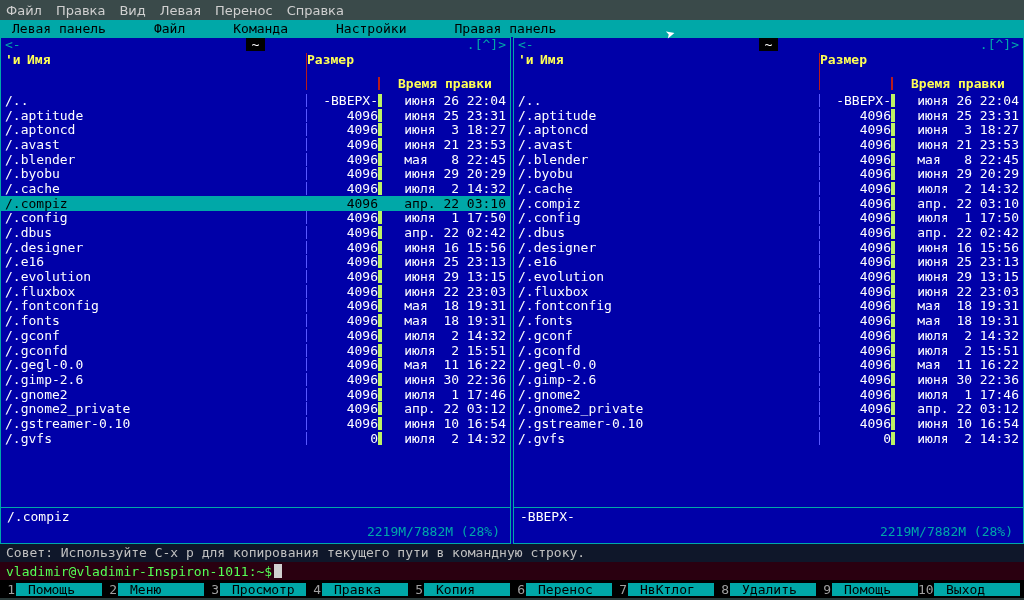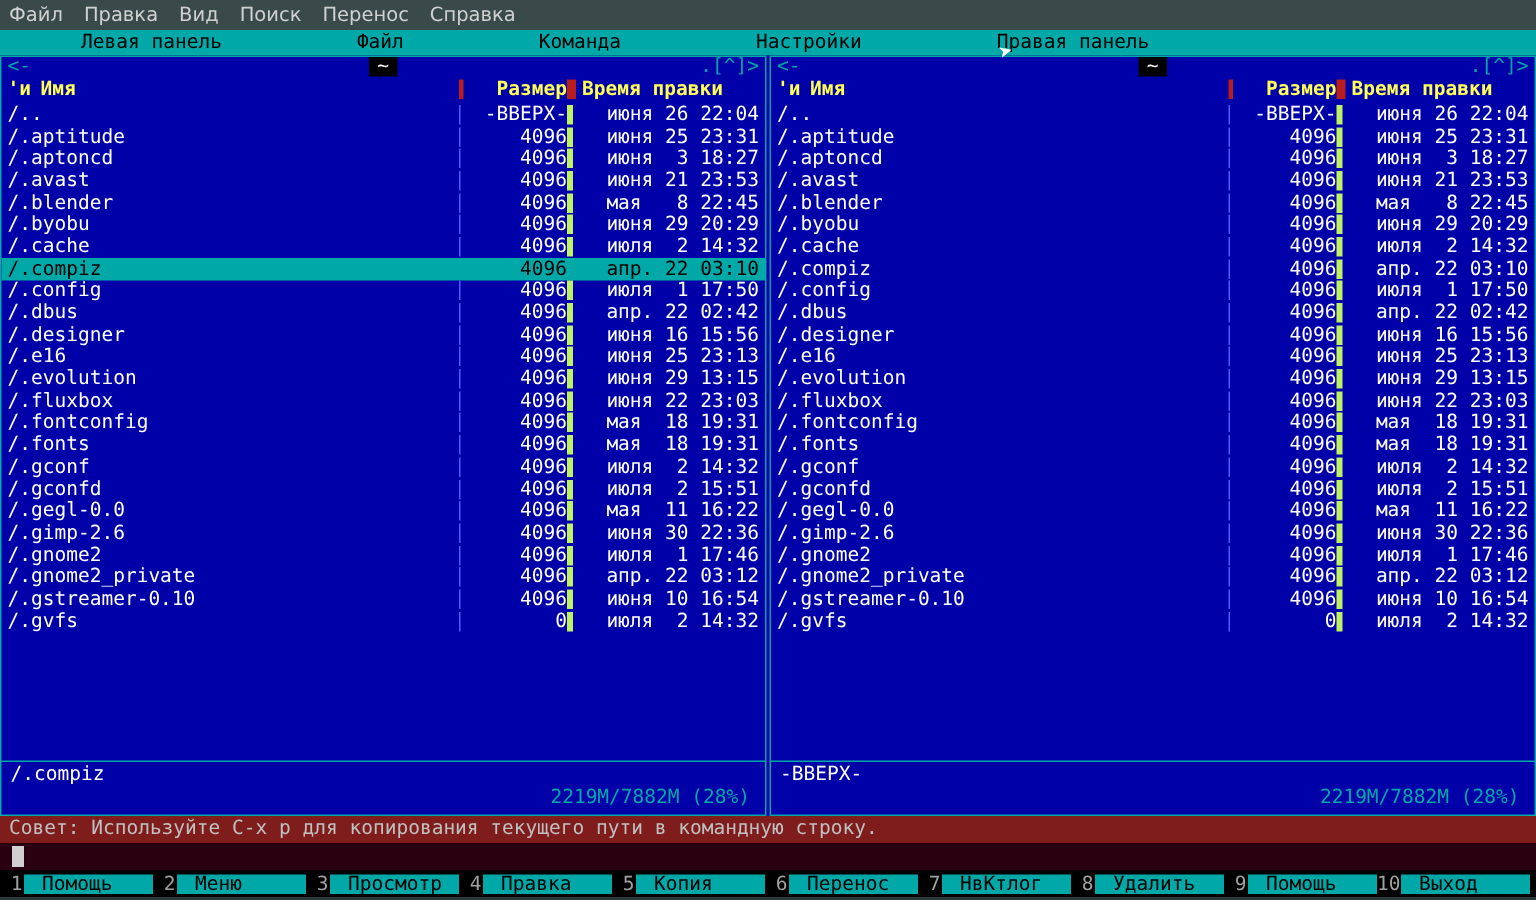--- a/index.html
+++ b/index.html
@@ -3,71 +3,71 @@
 <meta charset="utf-8">
 <style>
   * { margin: 0; padding: 0; box-sizing: border-box; }
   html, body { width: 1024px; height: 600px; overflow: hidden; background: #2a3a3a; }
   body { font-family: "DejaVu Sans Mono", "Liberation Mono", monospace; font-size: 13px; line-height: 1; }
 
   .titlebar { height: 20px; background: #3a4a4a; color: #d0d0d0; display: flex; align-items: center; padding: 0 6px; gap: 14px; font-family: "DejaVu Sans", sans-serif; font-size: 13px; }
   .titlebar span { cursor: default; }
 
   .mc-menu { height: 17px; background: #00a8a8; color: #000; display: flex; align-items: center; padding: 0 8px; gap: 40px; }
-  .mc-menu span { padding: 0 4px; margin-left: 42px; }
+  .mc-menu span { padding: 0 4px; }
 
   .panels { display: flex; height: 507px; background: #0000a8; }
   .panel { flex: 1; border: 1px solid #00a8a8; position: relative; display: flex; flex-direction: column; }
   .panel + .panel { margin-left: 2px; }
 
   .panel-top { display:flex; justify-content:center; position:relative; }
   .panel-top .arrow { color:#00a8a8; position:absolute; top:0; }
   .panel-top .arrow.l { left:4px; }
   .panel-top .arrow.r { right:4px; }
   .panel-top .path { background:#000; color:#fff; padding:0 6px; }
 
   .hdr { display:flex; color:#ffff55; font-weight:bold; border-bottom:1px solid transparent; padding: 2px 4px; }
   .col-mark { width: 22px; }
   .col-name { flex:1; }
-  .col-size { width:72px; text-align:right; border-left:3px solid #b91c1c; padding-left:0;}
-  .col-time { width:128px; border-left:6px solid #b91c1c; padding-left:4px;}
+  .col-size { width:72px; text-align:left; border-left:1px solid #b91c1c; padding-left:0;}
+  .col-time { width:128px; text-align:center; border-left:2px solid #b91c1c; padding-left:4px;margin-top:24px;}
 
   .rows { flex:1; overflow:hidden; }
   .row { display:flex; color:#fff; padding: 0 4px; height:14.7px; align-items:center;}
   .row .c-name { flex:1; white-space:pre; }
   .row .c-size { width:72px; text-align:right; border-left:1px solid #5858ff; padding-left:4px;}
   .row .c-time { width:128px; text-align:right; border-left:4px solid #bef264; padding-left:4px; white-space:pre;}
   .row.sel { background:#00a8a8; color:#000; }
   .row.sel .c-size, .row.sel .c-time { border-left:1px solid #00a8a8;}
 
   .mini { border-top:1px solid #00a8a8; color:#fff; padding:2px 6px; height:18px;}
   .status { color:#00a8a8; text-align:right; padding:0 6px 18px; height:15px; position:relative;}
   .status span.txt { background:#0000a8; padding:0 4px; }
 
-  .hint { background:#7f1d1d; color:#c0c0c0; height:18px; padding:2px 6px; }
+  .hint { background:#0f172a; color:#c0c0c0; height:18px; padding:2px 6px; }
   .prompt-line { background:#2a0010; height:18px; display:flex; align-items:center; padding:0 6px;}
   .prompt-line .prm { color:#55ff55; }
   .prompt-line .cur { display:inline-block; width:8px; height:14px; background:#d0d0d0; margin-left:2px;}
   .fkeys { height:18px; background:#000; display:flex; }
   .fk { display:flex; align-items:center; }
   .fk .num { color:#a0a0a0; background:#000; width:16px; text-align:right; padding-right:1px;}
   .fk .lab { background:#00a8a8; color:#000; width:86px; padding-left:12px;}
 
   .cursor-ptr { position:absolute; left:666px; top:27px; color:#fff; font-size:16px; pointer-events:none; z-index:99; transform: rotate(-15deg);}
 </style>
 </head>
 <body>
 
 <div class="cursor-ptr">➤</div>
 
 <div class="titlebar" id="titlebar">
     <span>Файл</span>
     <span>Правка</span>
     <span>Вид</span>
-    <span>Поиск</span>
+    <span>Левая</span>
     <span>Перенос</span>
     <span>Справка</span>
   </div>
 
 <div class="mc-menu" id="mcmenu">
     <span>Левая панель</span>
     <span>Файл</span>
     <span>Команда</span>
     <span>Настройки</span>
     <span>Правая панель</span>
@@ -345,20 +345,21 @@
           <div class="c-time">июля  2 14:32</div>
         </div>
       </div>
     <div class="mini">-ВВЕРХ-</div>
     <div class="status"><span class="txt">2219M/7882M (28%)</span></div>
   </div>
 </div>
 
 <div class="hint">Совет: Используйте C-x p для копирования текущего пути в командную строку.</div>
 <div class="prompt-line">
+  <span class="prm">vladimir@vladimir-Inspiron-1011:~$ </span>
   <span class="cur"></span>
 </div>
 <div class="fkeys" id="fkeys">
     <div class="fk">
       <span class="num">1</span>
       <span class="lab">Помощь</span>
     </div>
     <div class="fk">
       <span class="num">2</span>
       <span class="lab">Меню</span>

